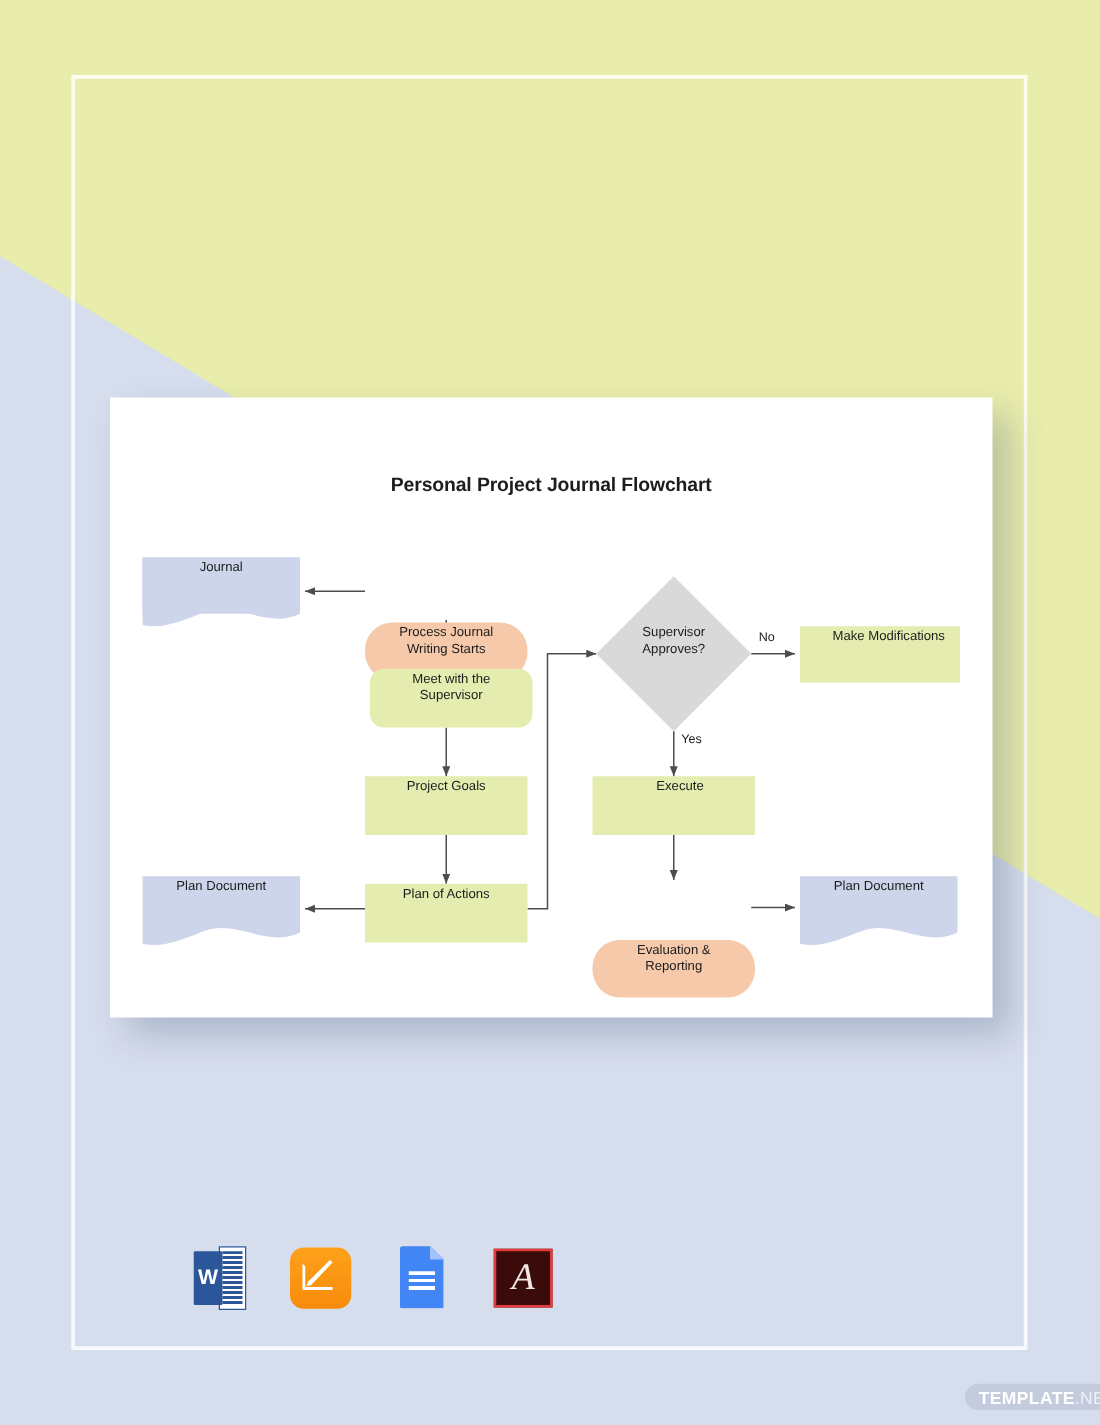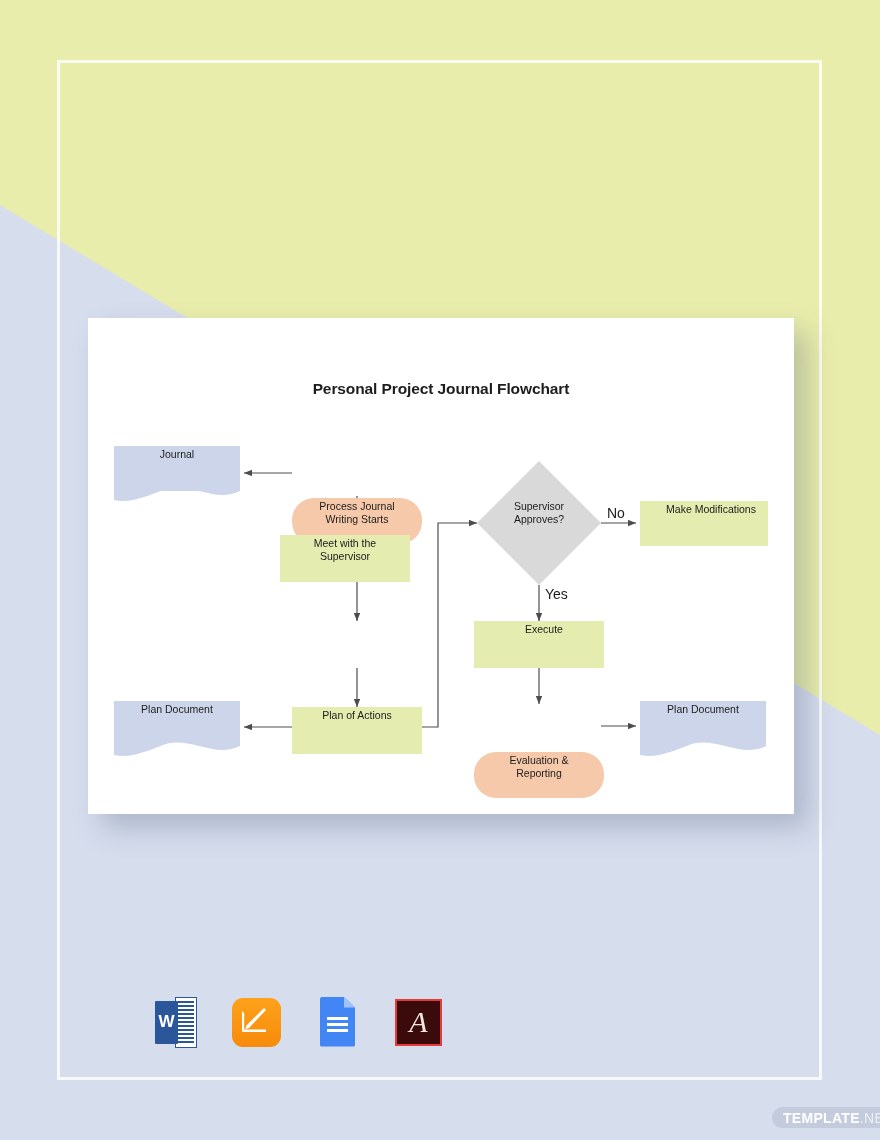--- a/index.html
+++ b/index.html
@@ -92,21 +92,21 @@
     box-sizing: border-box;
     padding: 2px 6px;
   }
   .node.process  { background: #e5ecb0; }
   .node.terminal { background: #f5c9aa; border-radius: 22px; margin-top: 48px; }
   .node.doc      { background: #ccd5ea; }
   .node.decision { background: transparent; }
 
   .edge-label {
     position: absolute;
-    font-size: 14px;
+    font-size: 10px;
     color: #1c1c1c;
   }
 
   
   .icons {
     position: absolute;
     left: 148px;
     top: 992px;
     width: 300px;
     height: 60px;
@@ -255,27 +255,30 @@
         <span>Journal</span>
       </div>
 
       <div class="node terminal" style="left:204px; top:132px; width:130px; height:46px;">
         <span>
           <span>Process Journal</span><br>
           <span>Writing Starts</span>
         </span>
       </div>
 
-      <div class="node process" style="left:192px; top:217px; width:130px; height:47px;">
+      <div class="node process" style="left:208px; top:217px; width:130px; height:47px;border-radius:11px;">
         <span>
           <span>Meet with the</span><br>
           <span>Supervisor</span>
         </span>
       </div>
 
+      <div class="node process" style="left:204px; top:303px; width:130px; height:47px;">
+        <span>Project Goals</span>
+      </div>
 
       <div class="node process" style="left:204px; top:389px; width:130px; height:47px;">
         <span>Plan of Actions</span>
       </div>
 
       <div class="node doc" style="left:26px; top:383px; width:126px; height:45px; background:transparent;">
         <span>Plan Document</span>
       </div>
 
       <div class="node decision" style="left:396px; top:180px; width:110px; height:50px;">

